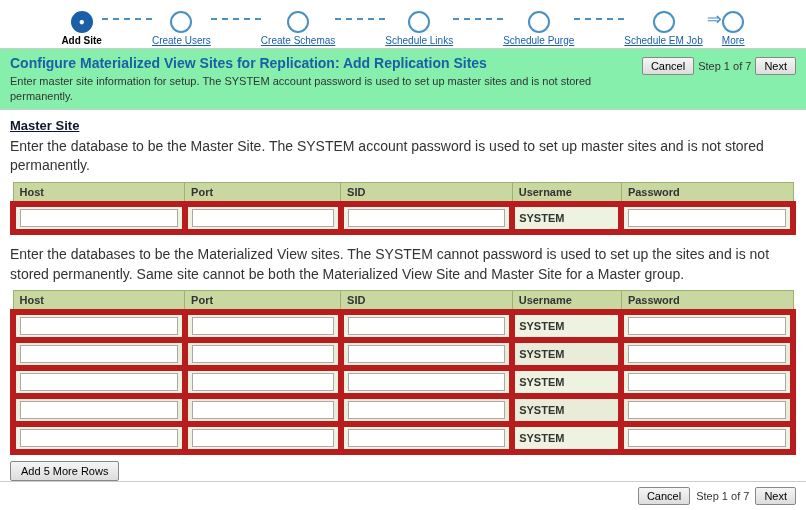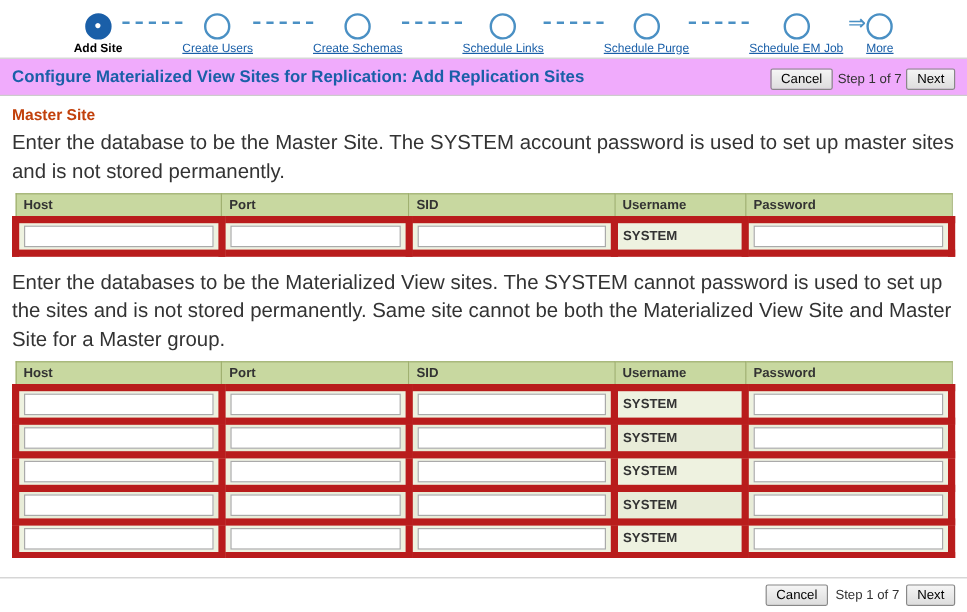--- a/index.html
+++ b/index.html
@@ -73,21 +73,21 @@
     }
     .wizard-arrow {
       font-size: 18px;
       color: #4a90c4;
       margin-bottom: 18px;
       margin-left: 4px;
     }
 
     
     .page-header {
-      background: #f0abfc;
+      background: #86efac;
       padding: 6px 10px 4px 10px;
       border-bottom: 1px solid #ccc;
     }
     .page-title {
       font-size: 14px;
       font-weight: bold;
       color: #1a5fa8;
       margin-bottom: 3px;
     }
     .page-description {
@@ -127,25 +127,26 @@
       height: calc(510px - 55px - 42px - 28px);
     }
 
     
     .section {
       margin-bottom: 10px;
     }
     .section-title {
       font-size: 13px;
       font-weight: bold;
-      color: #c2410c;
+      color: #0f172a;
       margin-bottom: 4px;
+      text-decoration: underline;
     }
     .section-desc {
-      font-size: 17px;
+      font-size: 14px;
       color: #333;
       margin-bottom: 6px;
       line-height: 1.4;
     }
 
     
     .data-table {
       width: 100%;
       border-collapse: collapse;
       font-size: 11px;
@@ -265,20 +266,21 @@
       <div class="circle"></div>
       <span class="step-label">More</span>
     </div>
   </div>
 </div>
 
 <div class="page-header">
   <div class="page-header-row">
     <div>
       <div class="page-title">Configure Materialized View Sites for Replication: Add Replication Sites</div>
+      <div class="page-description">Enter master site information for setup. The SYSTEM account password is used to set up master sites and is not stored permanently.</div>
     </div>
     <div class="page-header-actions">
       <button class="btn">Cancel</button>
       <span class="step-info">Step 1 of 7</span>
       <button class="btn">Next</button>
     </div>
   </div>
 </div>
 
 <div class="main-content">

